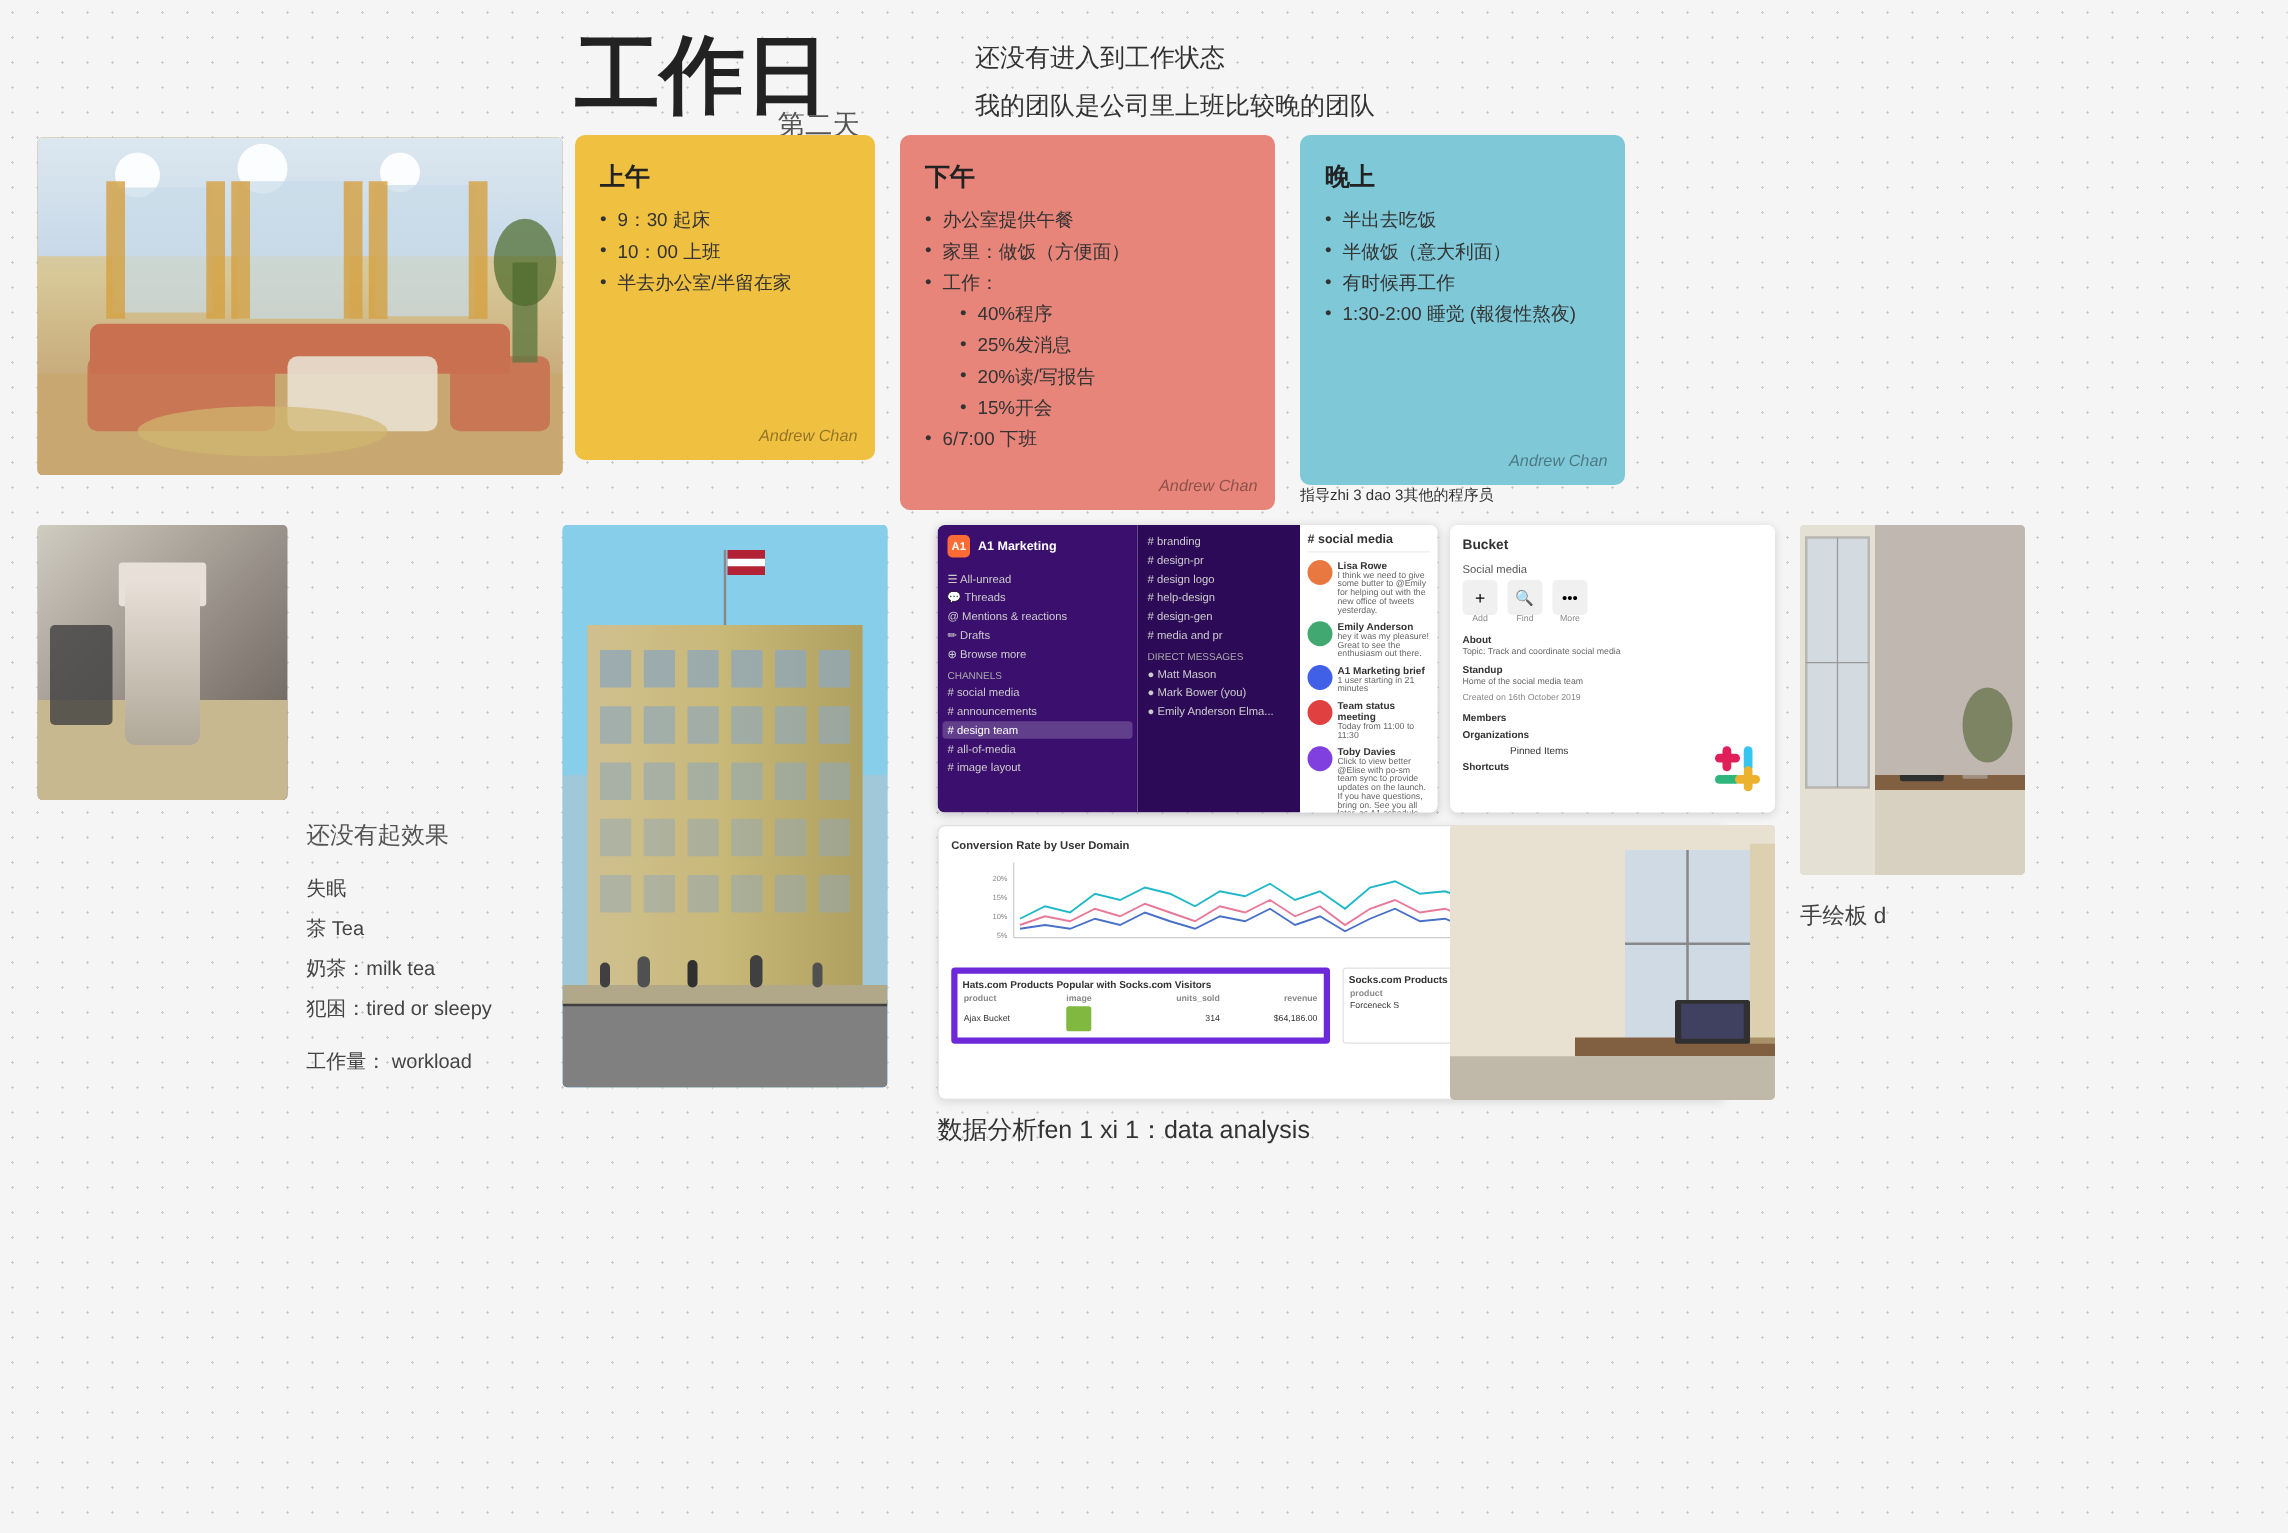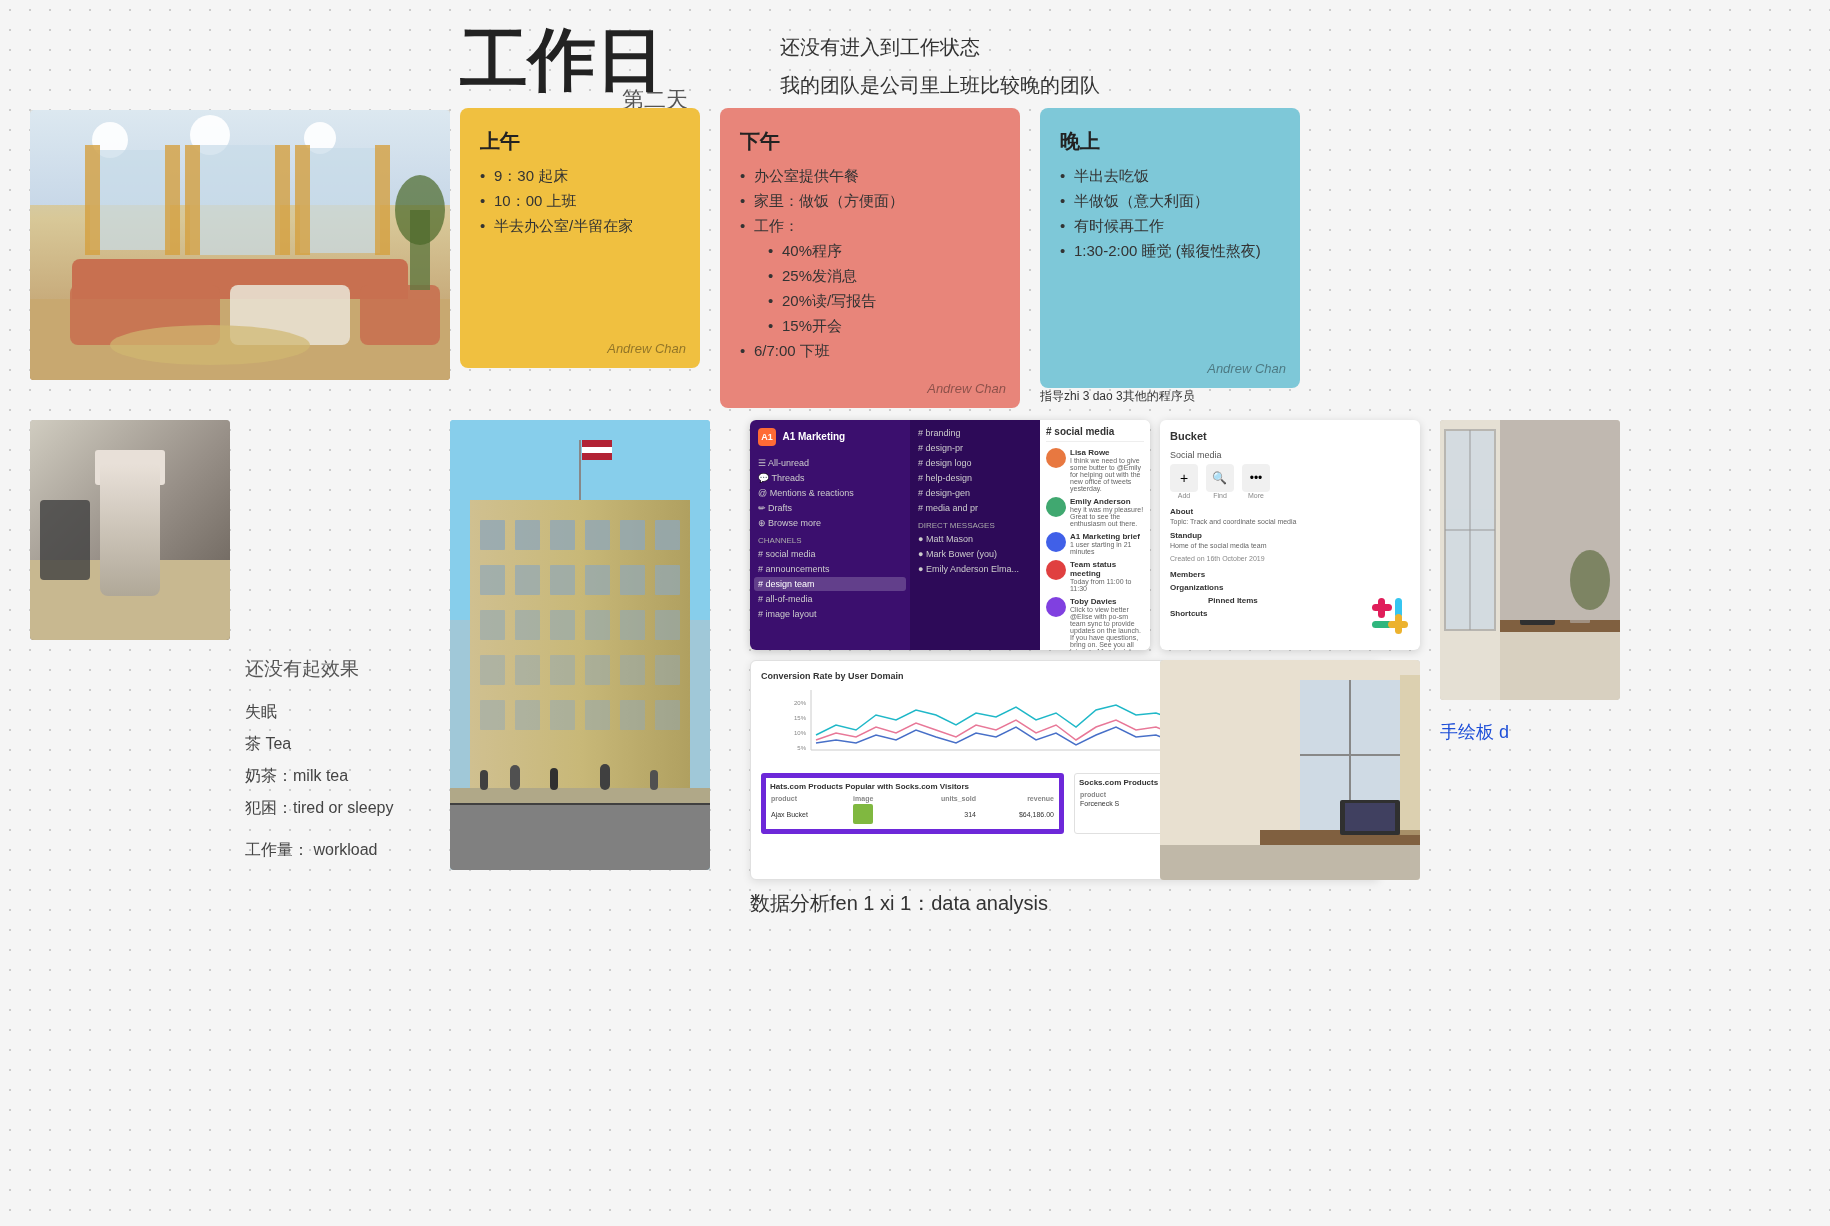--- a/index.html
+++ b/index.html
@@ -369,21 +369,21 @@
       left: 750px;
       font-size: 20px;
       color: #333;
       font-weight: 400;
     }
     .tablet-label {
       position: absolute;
       top: 720px;
       left: 1440px;
       font-size: 18px;
-      color: #1d4ed8;
+      color: #404040;
     }
   </style>
 </head>
 <body>
 
 <div class="layout">
 
   <div class="title-main">工作日</div>
   <div class="title-day">第二天</div>
 
@@ -649,21 +649,21 @@
         <div style="font-size:7px;color:#888;">More</div>
       </div>
     </div>
     <div style="font-size:8px;font-weight:bold;color:#333;margin-bottom:2px;">About</div>
     <div style="font-size:7px;color:#666;margin-bottom:6px;">Topic: Track and coordinate social media</div>
     <div style="font-size:8px;font-weight:bold;color:#333;margin-bottom:2px;">Standup</div>
     <div style="font-size:7px;color:#666;margin-bottom:6px;">Home of the social media team</div>
     <div style="font-size:7px;color:#888;margin-bottom:8px;">Created on 16th October 2019</div>
     <div style="font-size:8px;font-weight:bold;color:#333;margin-bottom:4px;">Members</div>
     <div style="font-size:8px;font-weight:bold;color:#333;margin-bottom:4px;">Organizations</div>
-    <div style="font-size:8px;font-weight:bold;color:#333;margin-bottom:4px;padding-left:38px;">Pinned Items</div>
+    <div style="font-size:8px;font-weight:normal;color:#333;margin-bottom:4px;padding-left:38px;">Pinned Items</div>
     <div style="font-size:8px;font-weight:bold;color:#333;margin-bottom:4px;">Shortcuts</div>
 
     <div style="position:absolute;bottom:10px;right:10px;">
       <svg width="40" height="40" viewBox="0 0 40 40">
         <rect x="8" y="2" width="7" height="20" rx="3.5" fill="#e01e5a"></rect>
         <rect x="2" y="8" width="20" height="7" rx="3.5" fill="#e01e5a"></rect>
         <rect x="25" y="2" width="7" height="20" rx="3.5" fill="#36c5f0"></rect>
         <rect x="2" y="25" width="20" height="7" rx="3.5" fill="#2eb67d"></rect>
         <rect x="25" y="18" width="7" height="20" rx="3.5" fill="#ecb22e"></rect>
         <rect x="18" y="25" width="20" height="7" rx="3.5" fill="#ecb22e"></rect>

